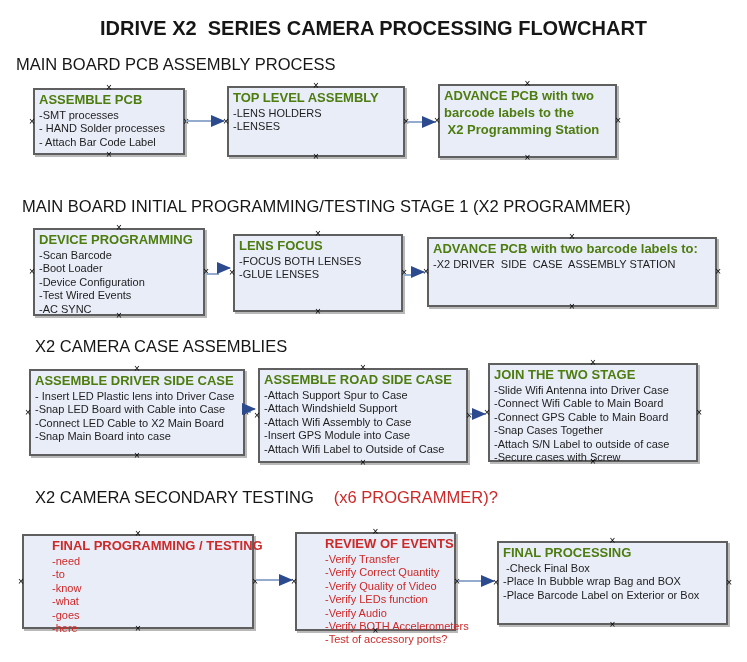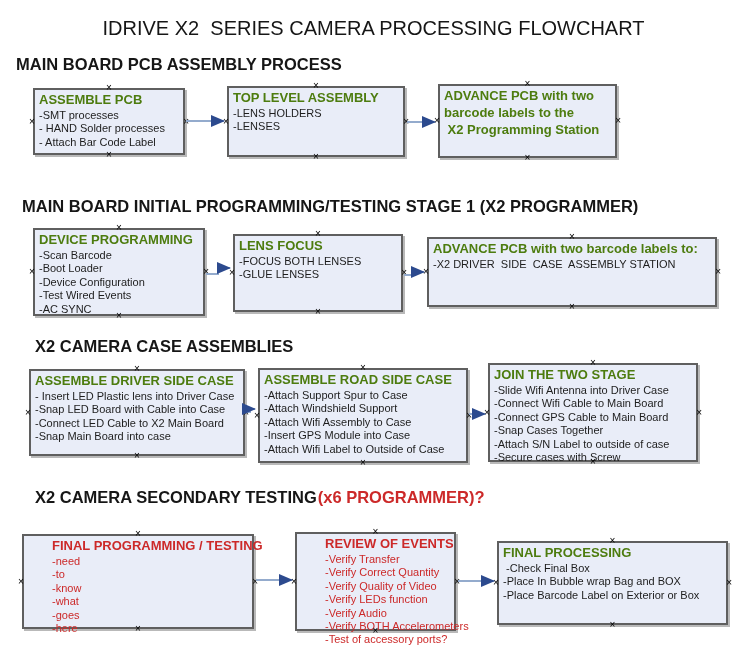--- a/index.html
+++ b/index.html
@@ -5,28 +5,28 @@
   :root{
     --red:#cc2929; --box-fill:#e9edf8; --box-border:#5f5f5f;
     --arrow-line:#94abcd; --arrow-head:#2c4a8e; --ink:#111111;
   }
   *{box-sizing:border-box;}
   html,body{margin:0;padding:0;background:#ffffff;}
   body{font-family:"Liberation Sans","DejaVu Sans",sans-serif;color:var(--ink);}
   .canvas{position:relative;width:747px;height:662px;background:#fff;overflow:hidden;}
 
   .page-title{position:absolute;left:0;top:17px;width:747px;text-align:center;
-    font-size:20px;font-weight:normal;white-space:pre;color:#161616;}
-
-  .stage-heading{position:absolute;font-size:16.5px;font-weight:bold;white-space:pre;color:#161616;}
+    font-size:20px;font-weight:bold;white-space:pre;color:#161616;}
+
+  .stage-heading{position:absolute;font-size:16.5px;font-weight:normal;white-space:pre;color:#161616;}
   .h1{left:16px;top:55px;}
   .h2{left:22px;top:197px;text-align:right;}
   .h3{left:35px;top:337px;}
   .h4{left:35px;top:488px;}
-  .stage-heading .red-part{color:var(--red);margin-left:1px;}
+  .stage-heading .red-part{color:var(--red);margin-left:20px;}
 
   .box{position:absolute;background:var(--box-fill);border:2px solid var(--box-border);
     padding:2px 4px;box-shadow:2px 2px 0 rgba(128,128,128,.55);}
   .box-title{display:block;font-size:13px;font-weight:bold;line-height:1.3;white-space:pre;color:#4d7c0f;}
   .box-body{font-size:11px;line-height:1.22;white-space:pre;color:#1d1d1d;}
   .red-box .box-title,.red-box .box-body{color:var(--red);padding-left:24px;}
 
   
   .b1{left:33px;top:88px;width:152px;height:67px;}
   .b2{left:227px;top:86px;width:178px;height:71px;}

